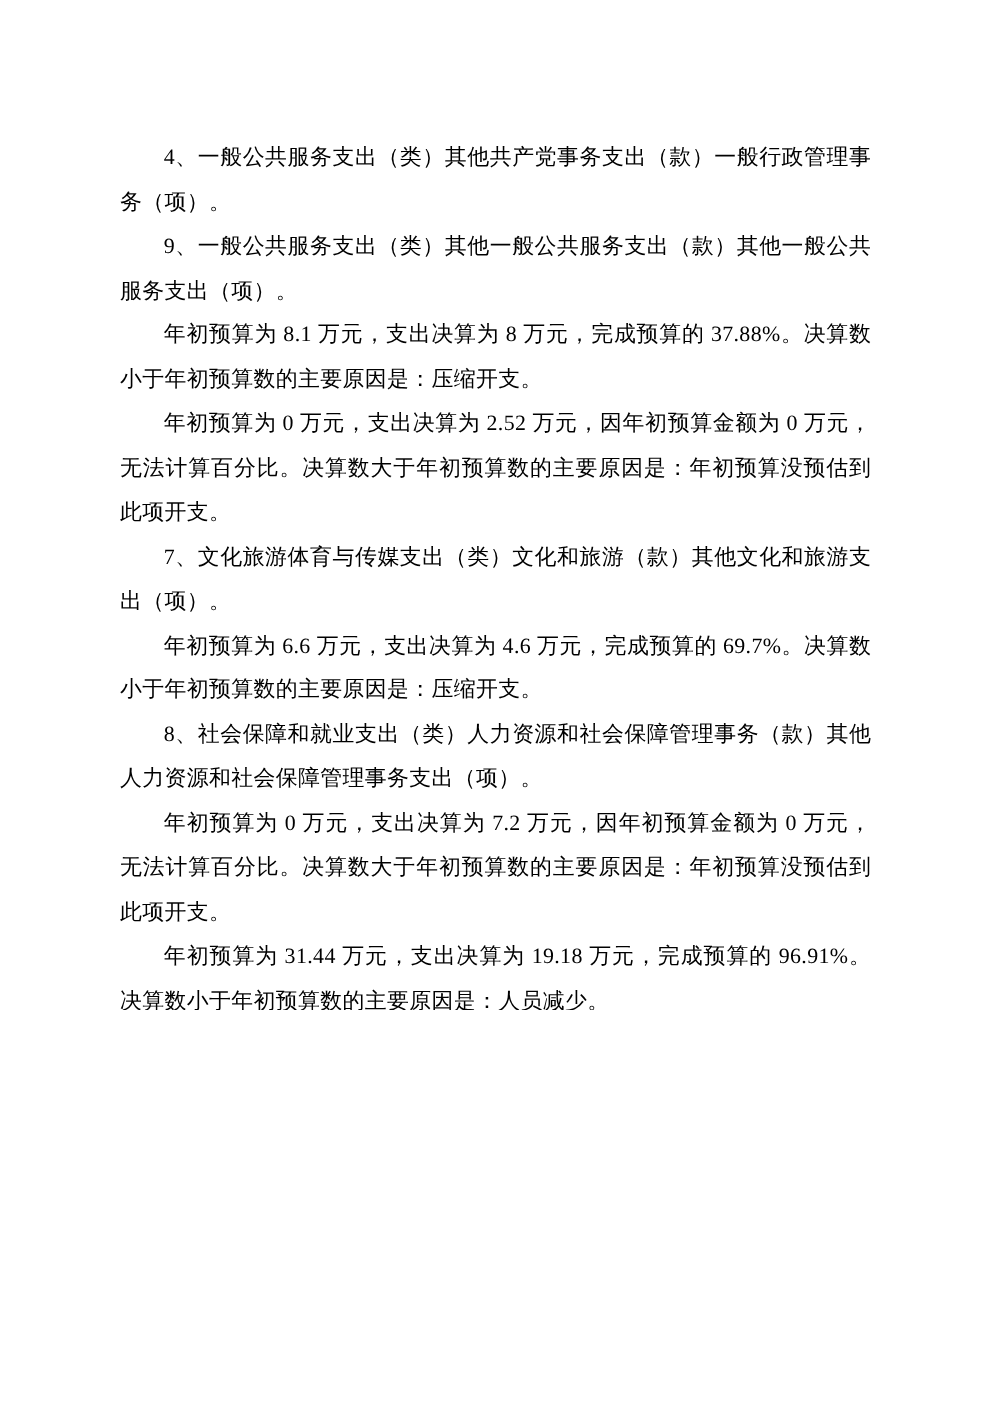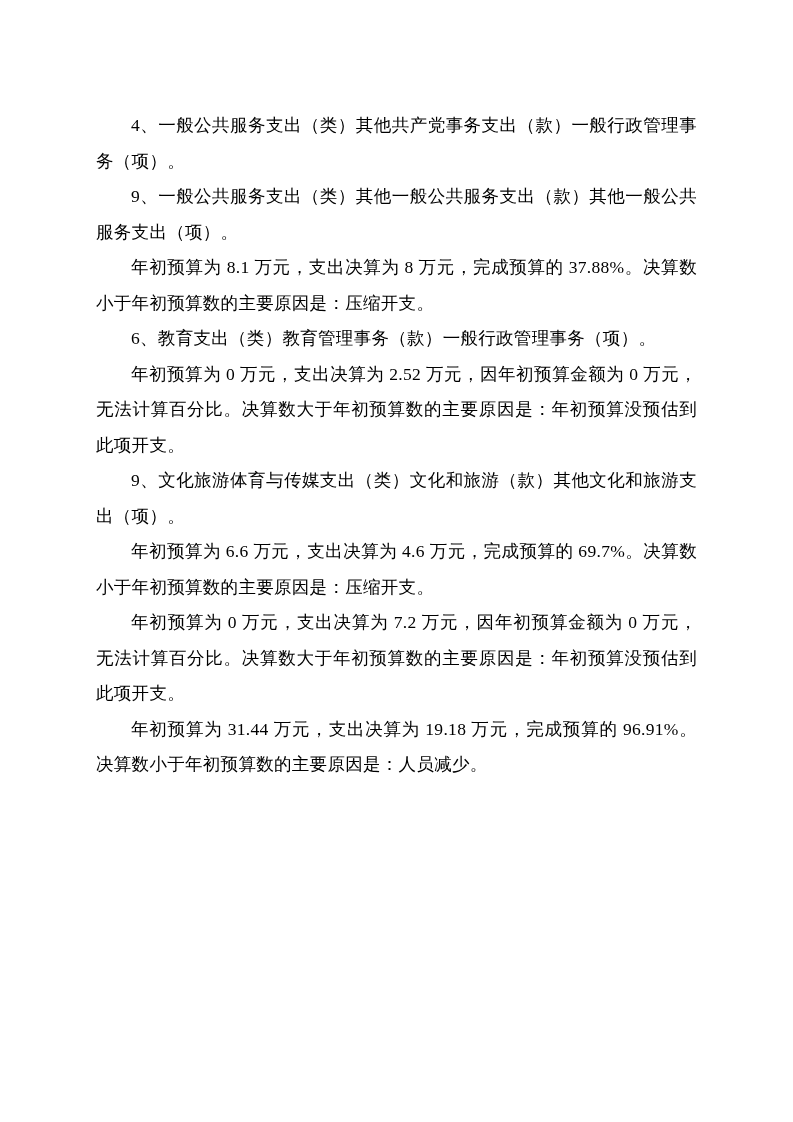--- a/index.html
+++ b/index.html
@@ -29,19 +29,19 @@
     word-break: break-all;
   }
 </style>
 </head>
 <body>
 
 <div class="page">
   <p class="para">4、一般公共服务支出（类）其他共产党事务支出（款）一般行政管理事务（项）。</p>
   <p class="para">9、一般公共服务支出（类）其他一般公共服务支出（款）其他一般公共服务支出（项）。</p>
   <p class="para">年初预算为 8.1 万元，支出决算为 8 万元，完成预算的 37.88%。决算数小于年初预算数的主要原因是：压缩开支。</p>
-  <p class="para">6、教育支出（类）教育管理事务（款）一般行政管理事务（项）。</p>
   <p class="para">年初预算为 0 万元，支出决算为 2.52 万元，因年初预算金额为 0 万元，无法计算百分比。决算数大于年初预算数的主要原因是：年初预算没预估到此项开支。</p>
-  <p class="para">9、文化旅游体育与传媒支出（类）文化和旅游（款）其他文化和旅游支出（项）。</p>
+  <p class="para">7、文化旅游体育与传媒支出（类）文化和旅游（款）其他文化和旅游支出（项）。</p>
   <p class="para">年初预算为 6.6 万元，支出决算为 4.6 万元，完成预算的 69.7%。决算数小于年初预算数的主要原因是：压缩开支。</p>
+  <p class="para">8、社会保障和就业支出（类）人力资源和社会保障管理事务（款）其他人力资源和社会保障管理事务支出（项）。</p>
   <p class="para">年初预算为 0 万元，支出决算为 7.2 万元，因年初预算金额为 0 万元，无法计算百分比。决算数大于年初预算数的主要原因是：年初预算没预估到此项开支。</p>
   <p class="para">年初预算为 31.44 万元，支出决算为 19.18 万元，完成预算的 96.91%。决算数小于年初预算数的主要原因是：人员减少。</p>
 </div>
 
 </body></html>

